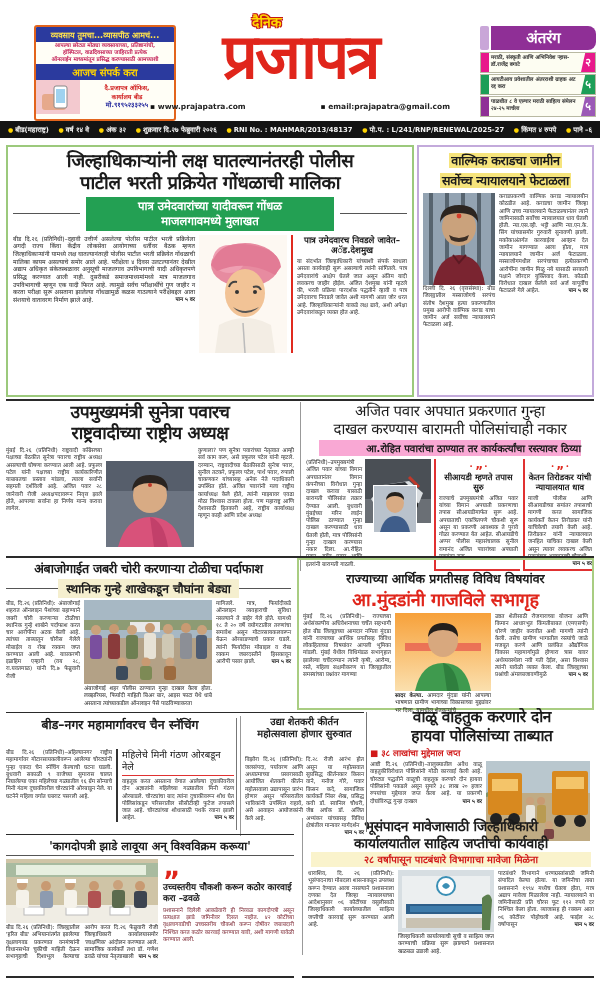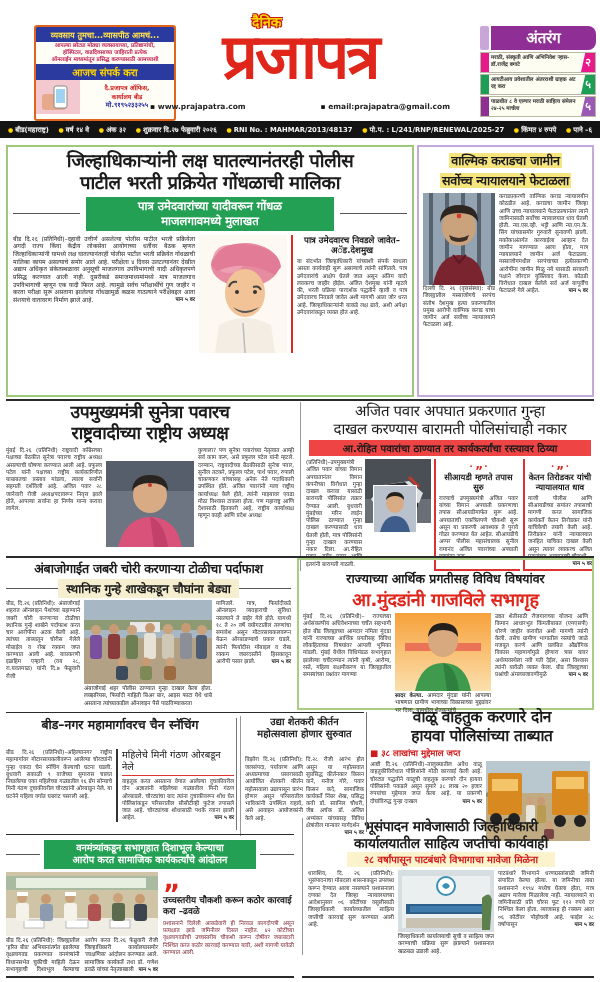--- a/index.html
+++ b/index.html
@@ -57,21 +57,21 @@
   .karad-body{display:flex;gap:4px;}
   .karad-left{width:72px;flex:0 0 72px;}
   .karad-right{flex:1;}
 
   
   .sunetra{left:6px;top:402px;width:288px;}
   .sunetra-h{font-size:17.5px;font-weight:bold;text-align:center;line-height:1.2;letter-spacing:-0.4px;white-space:nowrap;overflow:hidden;}
   .sunetra-body{display:flex;gap:4px;margin-top:3px;}
   .ajit{left:300px;top:402px;width:294px;border-left:1px solid #999;padding-left:5px;}
   .ajit-h{font-size:15px;font-weight:normal;text-align:center;line-height:1.2;letter-spacing:-0.3px;white-space:nowrap;overflow:hidden;}
-  .ajit-sub{margin:2px auto 3px auto;width:282px;background:#ef4444;font-size:10px;font-weight:bold;text-align:center;padding:1px 0;}
+  .ajit-sub{margin:2px auto 3px auto;width:262px;background:#f9a8d4;font-size:10px;font-weight:bold;text-align:right;padding:1px 0;}
   .ajit-body{display:flex;gap:3px;}
   .quote-box{border-left:2px solid #e03131;border-bottom:2px solid #e03131;padding:0 2px 2px 3px;}
   .qmark{text-align:center;color:#e02a1f;font-weight:bold;font-size:9px;line-height:1;}
   .qmark::before{content:"• ";font-size:5px;vertical-align:middle;}
   .qmark::after{content:" •";font-size:5px;vertical-align:middle;}
   .qg{display:inline-block;transform:rotate(180deg);font-size:12px;}
   .q-h{font-size:8.3px;font-weight:bold;text-align:center;line-height:1.25;margin:1px 0 2px 0;}
 
   
   .amba{left:6px;top:560px;width:285px;}
@@ -104,21 +104,21 @@
   .kagd{left:6px;top:838px;width:288px;}
   .kagd-h{font-size:11.4px;font-weight:bold;text-align:center;white-space:nowrap;overflow:hidden;}
   .kagd-sub-wrap{display:flex;align-items:center;margin:2px 0 3px 0;}
   .kagd-sub-wrap .rule{flex:1;height:1px;background:#555;}
   .kagd-sub{width:212px;background:#23a053;color:#fff;font-size:9.6px;font-weight:bold;text-align:center;line-height:1.3;padding:2px 0;margin:0 4px;}
   .kagd-body{display:flex;gap:5px;}
   .kagd-quote .bigq{color:#e0251b;font-size:26px;font-weight:bold;line-height:.7;display:inline-block;transform:rotate(180deg);}
   .kagd-q-h{font-size:8.8px;font-weight:bold;line-height:1.3;margin:1px 0 2px 0;}
   .bhus{left:302px;top:818px;width:292px;border-left:1px solid #999;padding-left:5px;}
   .bhus-h{font-size:13.8px;font-weight:bold;text-align:center;line-height:1.2;letter-spacing:-0.3px;white-space:nowrap;overflow:hidden;}
-  .bhus-sub{margin:1px auto 3px auto;width:208px;background:#faf3cc;color:#d11a1a;font-size:9.8px;font-weight:bold;text-align:center;padding:1px 0;}
+  .bhus-sub{margin:1px auto 3px auto;width:280px;background:#faf3cc;color:#d11a1a;font-size:9.8px;font-weight:bold;text-align:center;padding:1px 0;}
   .bhus-body{display:flex;gap:4px;}
 
   .caption{font-size:5.6px;line-height:1.3;color:#222;margin-top:1px;text-align:justify;}
   figure{overflow:hidden;}
   figure svg{display:block;}
 </style>
 </head>
 <body>
 
 <div class="abs ad-left">
@@ -463,26 +463,23 @@
             <rect x="58" y="68" width="10" height="10" rx="2" fill="#7a4444"></rect>
         </g>
       </svg>
     </figure>
   </div>
 </div>
 
 <div class="hline" style="left:6px;top:834px;width:288px;height:1px;"></div>
 
 <div class="abs kagd">
+  <div class="kagd-h">'कागदोपत्री झाडे लावूया अन् विश्वविक्रम करूया'</div>
   <div class="kagd-sub-wrap">
     <div class="rule"></div>
-    <div class="kagd-sub">
-      <div>वनमंत्र्यांकडून सभागृहात दिशाभूल केल्याचा</div>
-      <div>आरोप करत सामाजिक कार्यकर्त्यांचे आंदोलन</div>
-    </div>
     <div class="rule"></div>
   </div>
   <div class="kagd-body">
     <div style="width:152px;flex:0 0 152px">
       <figure>
         <svg width="152" height="64" viewBox="0 0 152 64">
           <rect width="152" height="64" fill="#cfc4a6"></rect>
           <rect x="0" y="4" width="152" height="14" fill="#a8bba0"></rect>
           <rect x="10" y="6" width="130" height="10" fill="#e7efe0"></rect>
           <rect x="0" y="46" width="152" height="18" fill="#f0ede4"></rect>

